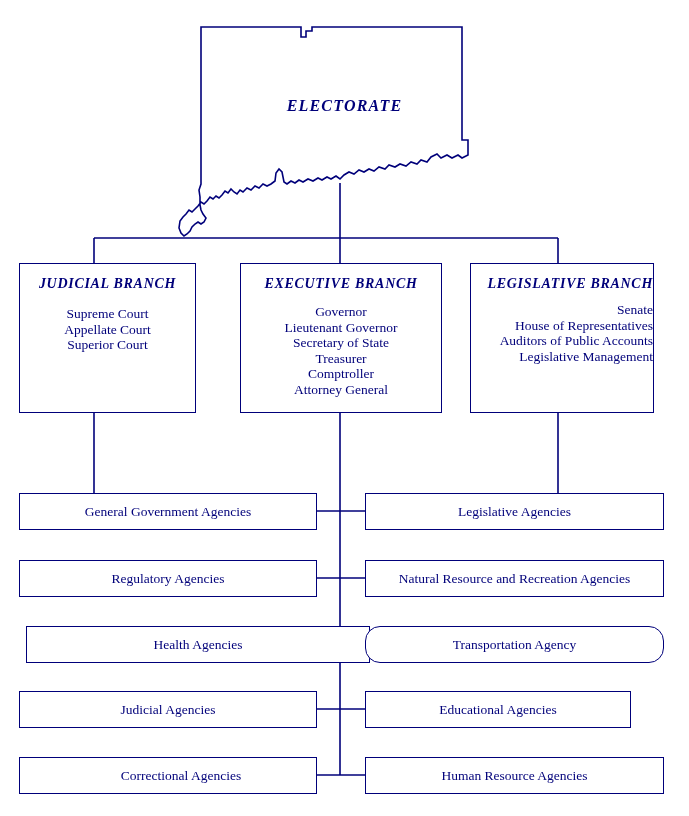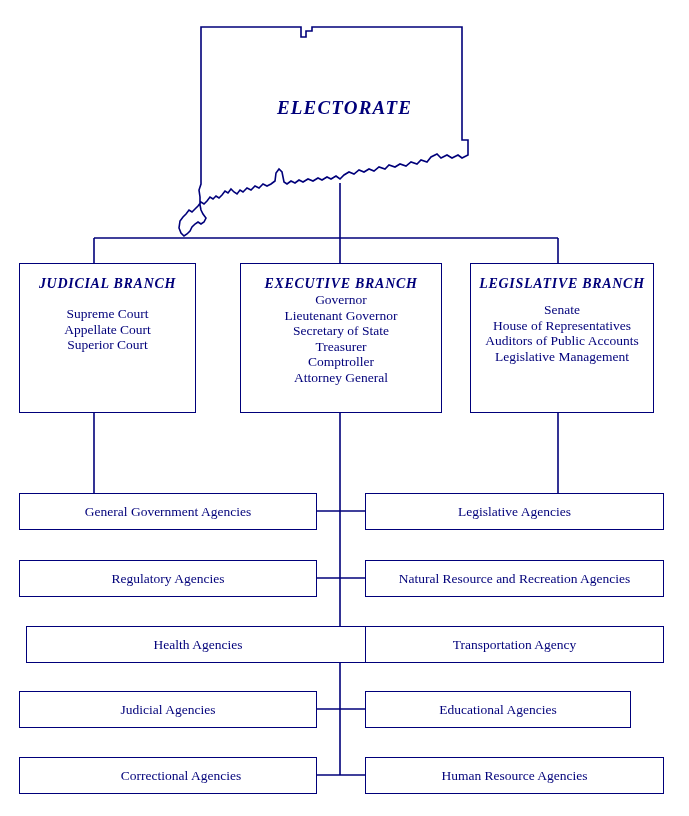--- a/index.html
+++ b/index.html
@@ -27,21 +27,21 @@
     width: 689px;
     height: 816px;
     pointer-events: none;
   }
   .electorate-label {
     position: absolute;
     left: 0;
     top: 97px;
     width: 689px;
     text-align: center;
-    font-size: 19px;
+    font-size: 16px;
     font-weight: bold;
     font-style: italic;
     letter-spacing: 1.2px;
     color: #00007a;
   }
   .branch-box {
     position: absolute;
     border: 1.4px solid #00007a;
     box-sizing: border-box;
     background: #ffffff;
@@ -49,28 +49,29 @@
   }
   .branch-title {
     font-size: 14px;
     font-weight: bold;
     font-style: italic;
     letter-spacing: 0.7px;
     margin-top: 12px;
     color: #00007a;
   }
   .branch-list {
+    margin-top: 12px;
     font-size: 13.5px;
     line-height: 15.5px;
     color: #00007a;
   }
   .branch-list div { white-space: nowrap; }
   #branch-judicial   { left: 19px;  top: 263px; width: 177px; height: 150px; }
   #branch-executive  { left: 240px; top: 263px; width: 202px; height: 150px; }
-  #branch-legislative{ left: 470px; top: 263px; width: 184px; height: 150px; }
+  #branch-legislative{ left: 470px; top: 263px; width: 184px; height: 150px; text-align: right; }
   #branch-judicial .branch-list { margin-top: 14px; }
   #branch-legislative .branch-list { margin-top: 10px; }
 
   .agency-box {
     position: absolute;
     border: 1.4px solid #00007a;
     box-sizing: border-box;
     background: #ffffff;
     display: flex;
     align-items: center;
@@ -182,21 +183,21 @@
   <div class="agency-box" style="left:19px;  top:757px; width:298px; height:37px;padding-left:26px;">
       <span>Correctional Agencies</span>
     </div>
 
   <div class="agency-box" style="left:365px; top:493px; width:299px; height:37px;">
       <span>Legislative Agencies</span>
     </div>
   <div class="agency-box" style="left:365px; top:560px; width:299px; height:37px;">
       <span>Natural Resource and Recreation Agencies</span>
     </div>
-  <div class="agency-box" style="left:365px; top:626px; width:299px; height:37px;">
+  <div class="agency-box" style="left:365px; top:626px; width:299px; height:37px;border-radius:15px;">
       <span>Transportation Agency</span>
     </div>
   <div class="agency-box" style="left:365px; top:691px; width:266px; height:37px;">
       <span>Educational Agencies</span>
     </div>
   <div class="agency-box" style="left:365px; top:757px; width:299px; height:37px;">
       <span>Human Resource Agencies</span>
     </div>
 
 </div>

